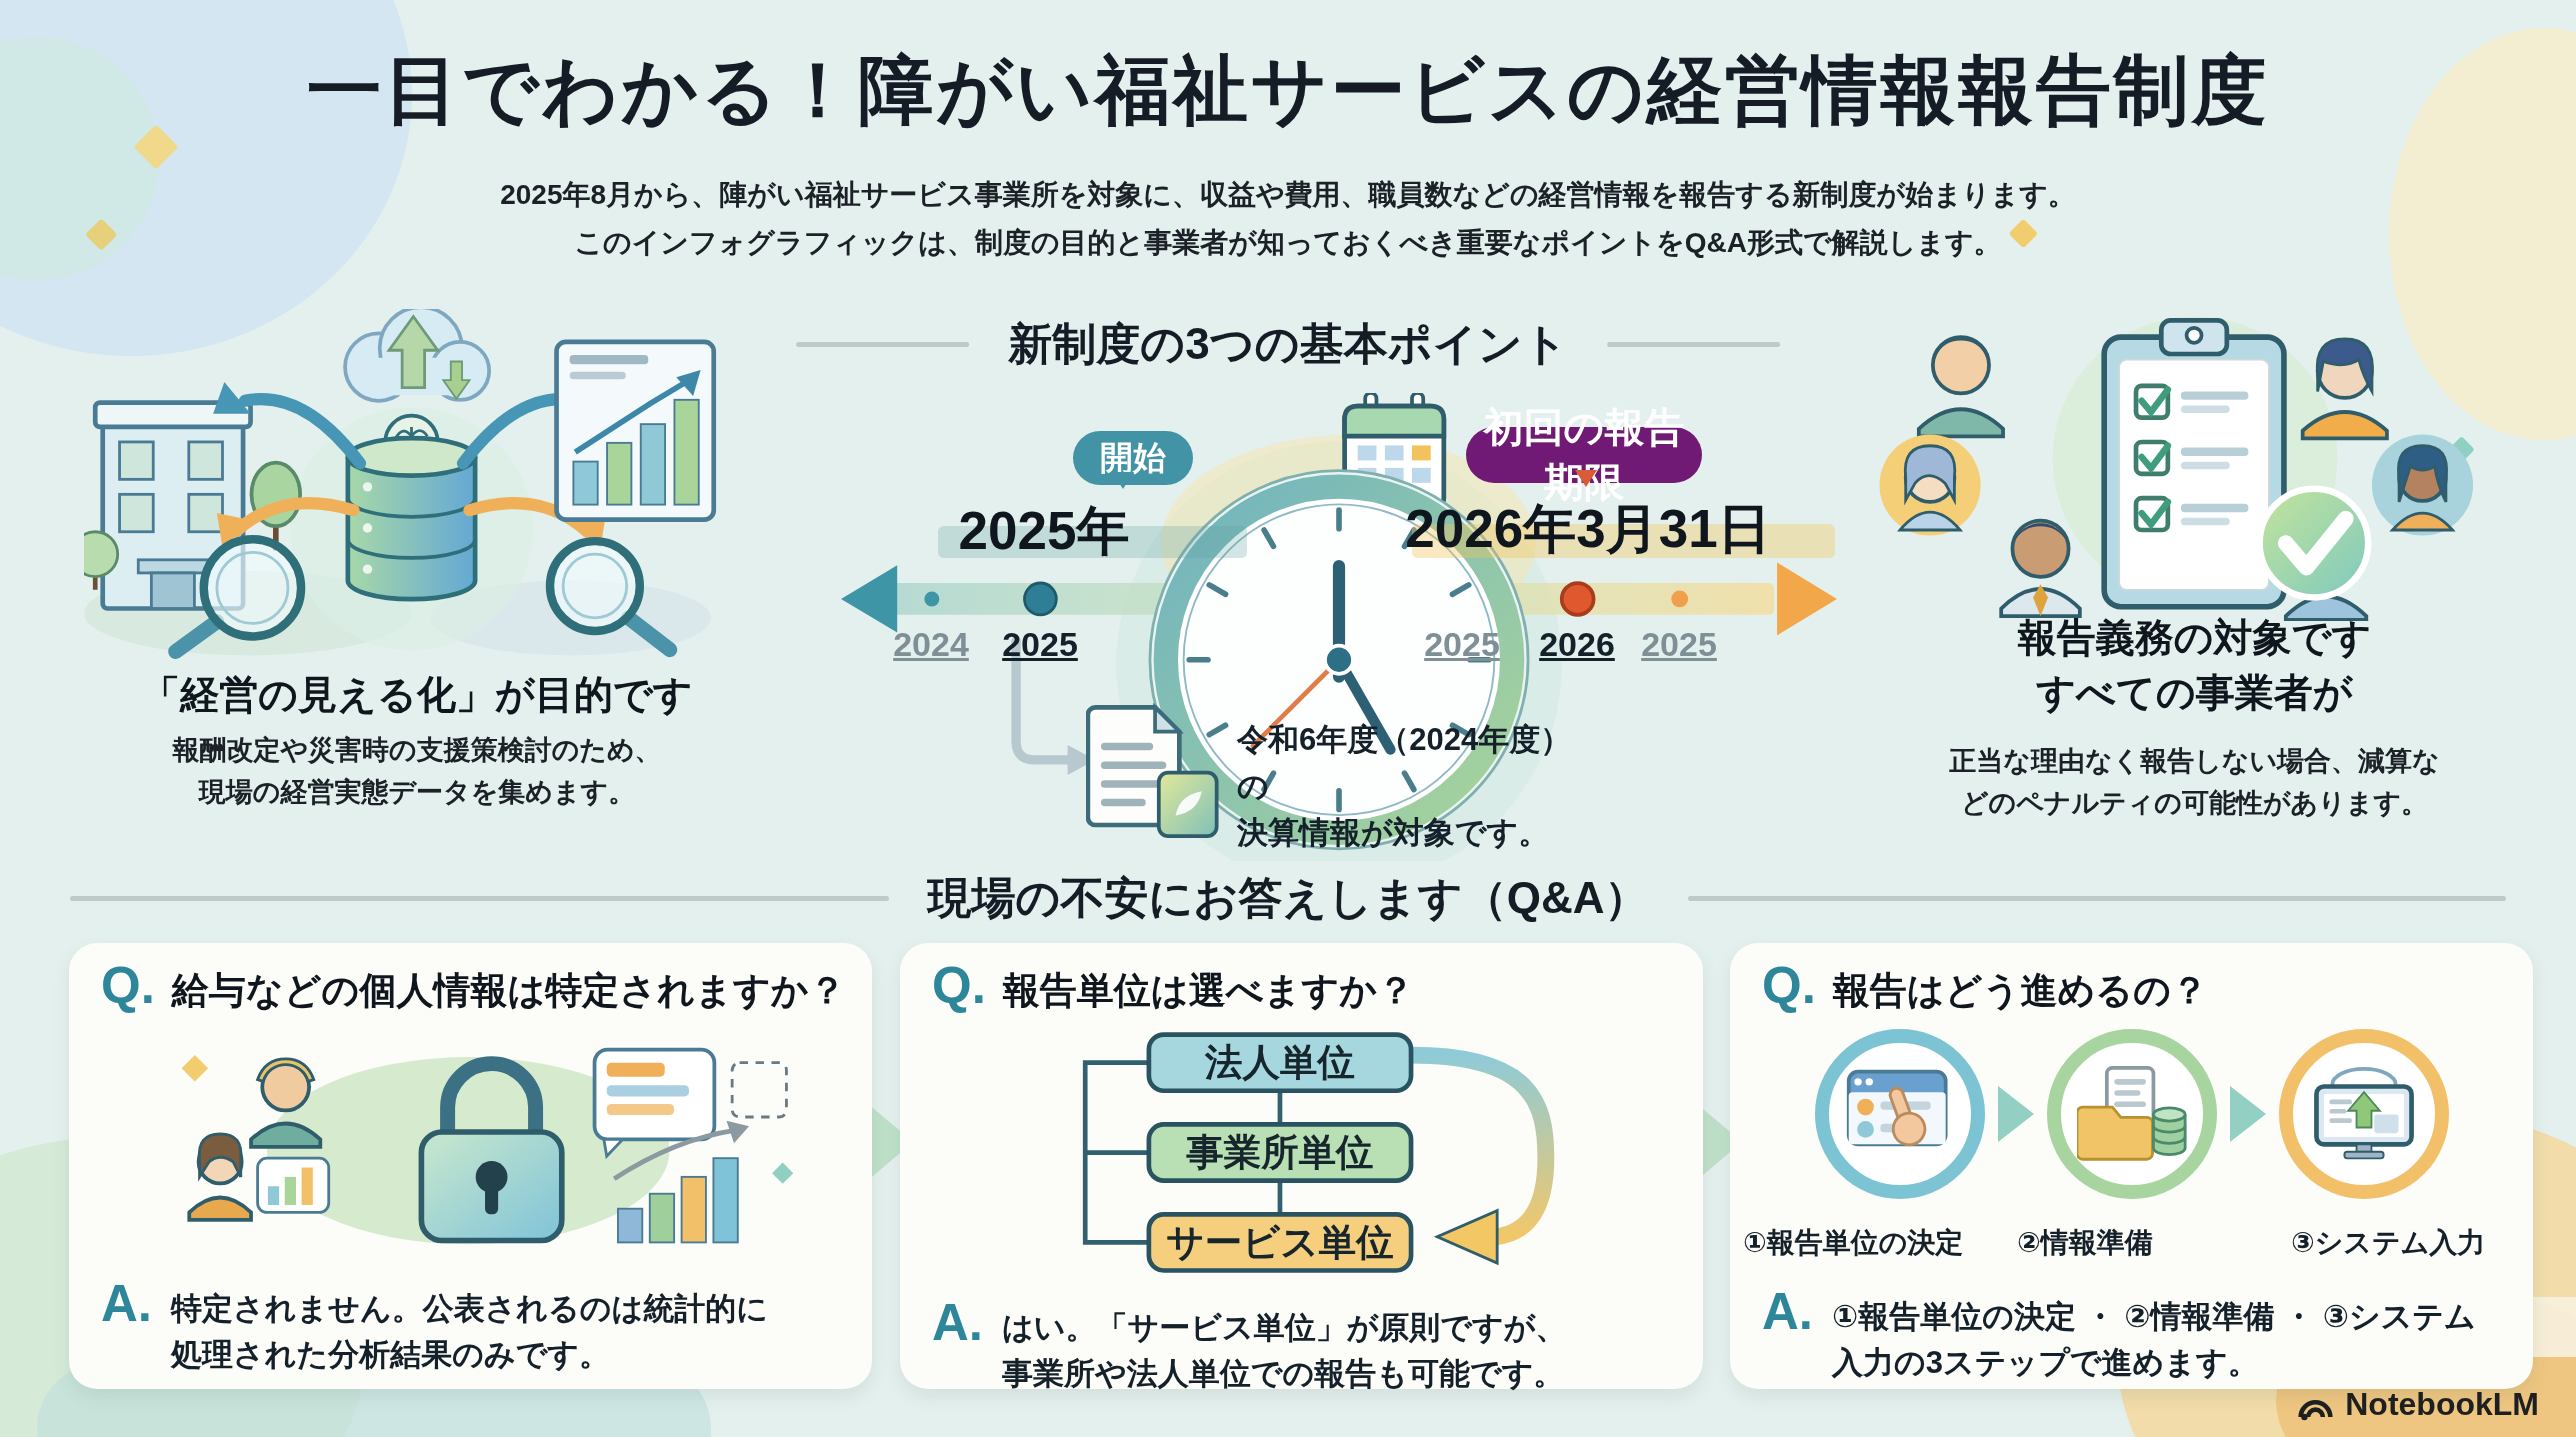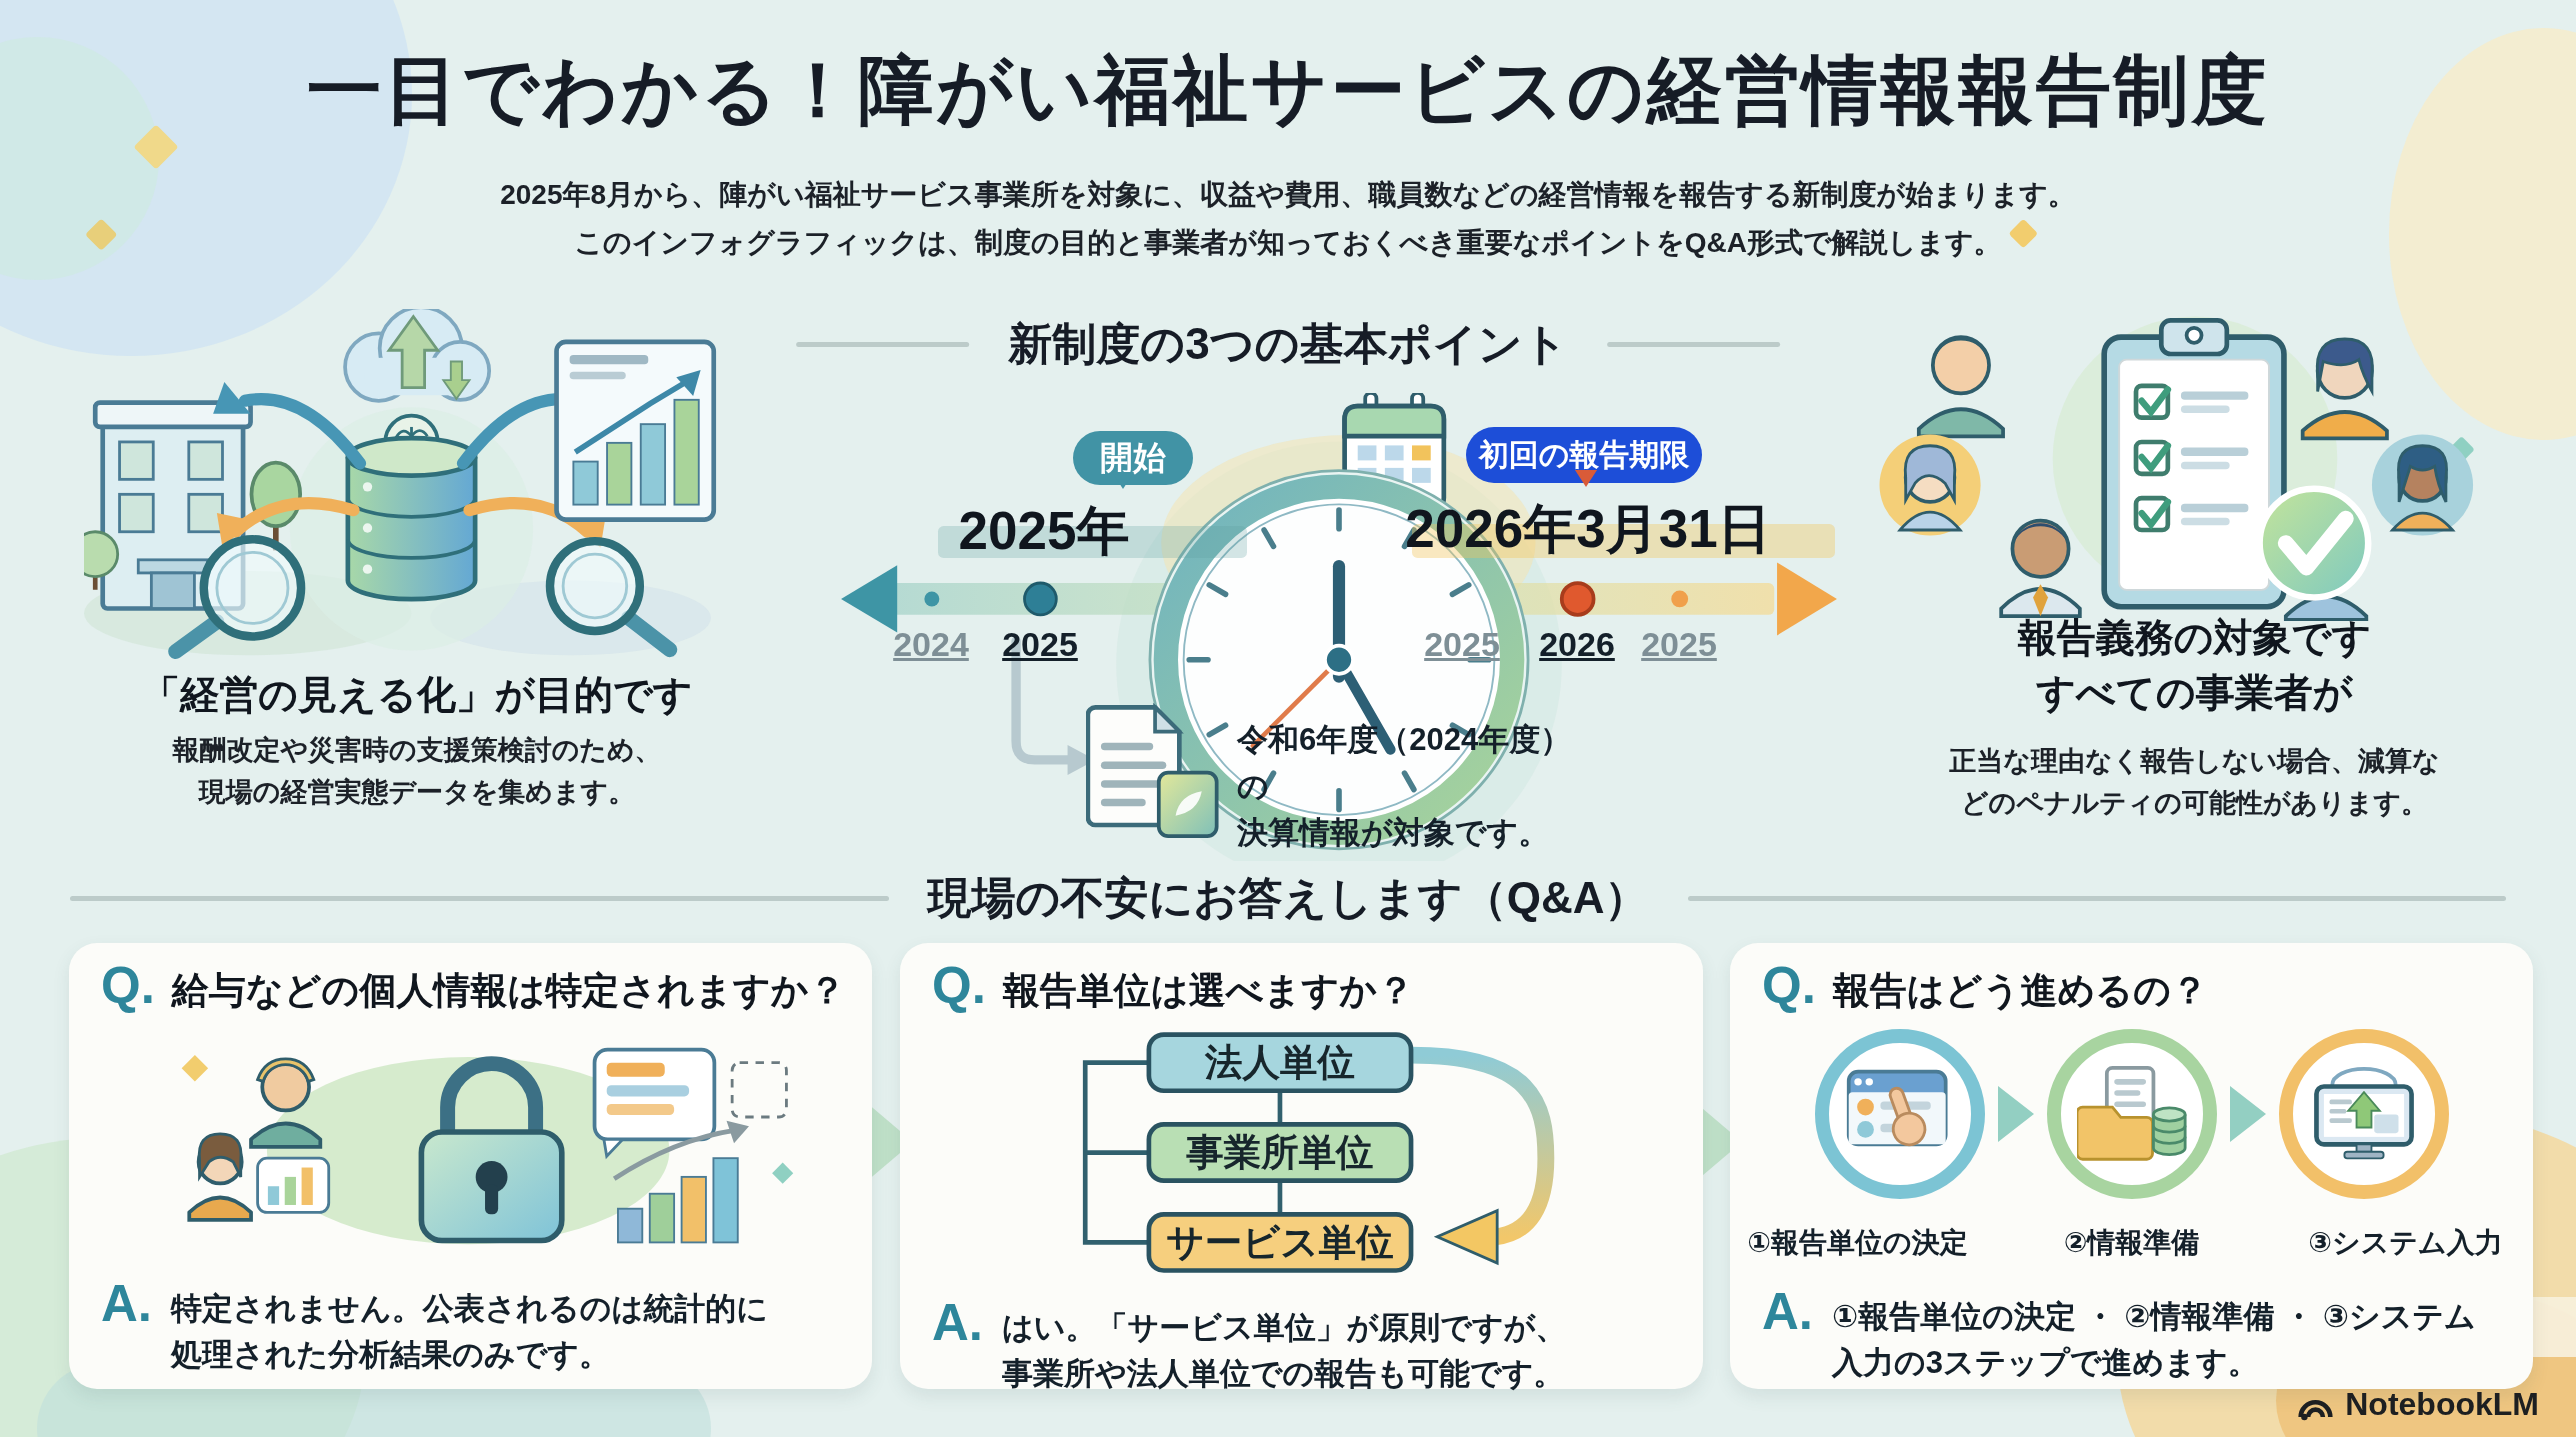--- a/index.html
+++ b/index.html
@@ -42,21 +42,21 @@
   .right-title { left:1867px; top:610px; width:655px; line-height:1.42; }
   .right-desc  { left:1867px; top:741px; width:655px; }
   
   .tl-svg { position:absolute; left:824px; top:393px; z-index:2; }
   .bubble { position:absolute; z-index:4; color:#fff; font-weight:bold; text-align:center;
     border-radius:28px; display:flex; align-items:center; justify-content:center; }
   .bubble::after { content:""; position:absolute; bottom:-15px; left:36px;
     border:11.2px solid transparent; border-top:17px solid currentColor; }
   .bubble-start { left:1073px; top:431px; width:120px; height:54px; background:#4193a5; font-size:33px; }
   .bubble-start::after { color:#4193a5; left:39px; }
-  .bubble-deadline { left:1466px; top:427px; width:236px; height:56px; background:#1d4ed8; font-size:30px; }
+  .bubble-deadline { left:1466px; top:427px; width:236px; height:56px; background:#701a75; font-size:40px; }
   .bubble-deadline::after { color:#d95b38; left:109px; }
   .hl { position:absolute; z-index:2; border-radius:5.6px; }
   .hl-teal { left:938px; top:526px; width:309px; height:32px; background:rgba(94,160,160,.26); }
   .hl-yellow { left:1412px; top:524px; width:423px; height:34px; background:rgba(242,197,92,.38); }
   .big-date { position:absolute; z-index:4; font-size:53px; font-weight:bold; color:#10161e; text-align:center; }
   .date-start { left:913px; top:496px; width:262px; }
   .date-deadline { left:1401px; top:494px; width:374px; }
   .tick { position:absolute; z-index:4; width:140px; text-align:center;
     font-size:34px; font-weight:bold; color:#7e8f96; top:625px;text-decoration:underline; }
   .tick.dark { color:#14202a; }
@@ -82,21 +82,21 @@
   .card-2 .a-row { top:354px; }
   .steps { position:absolute; left:7.5px; top:86px; width:788px; display:flex; align-items:center; justify-content:center; gap:13px; }
   .step-circle { width:170px; height:170px; border-radius:50%; background:#fff;
     display:flex; align-items:center; justify-content:center; }
   .ring-teal   { border:14px solid #7cc4d4; }
   .ring-green  { border:14px solid #a8d4a0; }
   .ring-orange { border:14px solid #f2c069; }
   .step-arrow { width:0; height:0; border-top:28px solid transparent; border-bottom:28px solid transparent;
     border-left:36px solid #93cfc2; }
   .step-labels { position:absolute; left:7.5px; top:281px; width:788px; display:flex; justify-content:center; gap:45px; }
-  .step-labels span { width:229px; text-align:center; font-size:28px; font-weight:bold; color:#14202a; }
+  .step-labels span { width:229px; font-size:28px; font-weight:bold; color:#14202a; }
   .card-3 .a-row { top:343px; }
   
   .watermark { position:absolute; right:37px; bottom:15px; z-index:5;
     display:flex; align-items:center; gap:11.2px; font-size:32px; font-weight:bold; color:#1d1f21; }
 </style>
 </head>
 <body>
 
 <div class="canvas">
 

